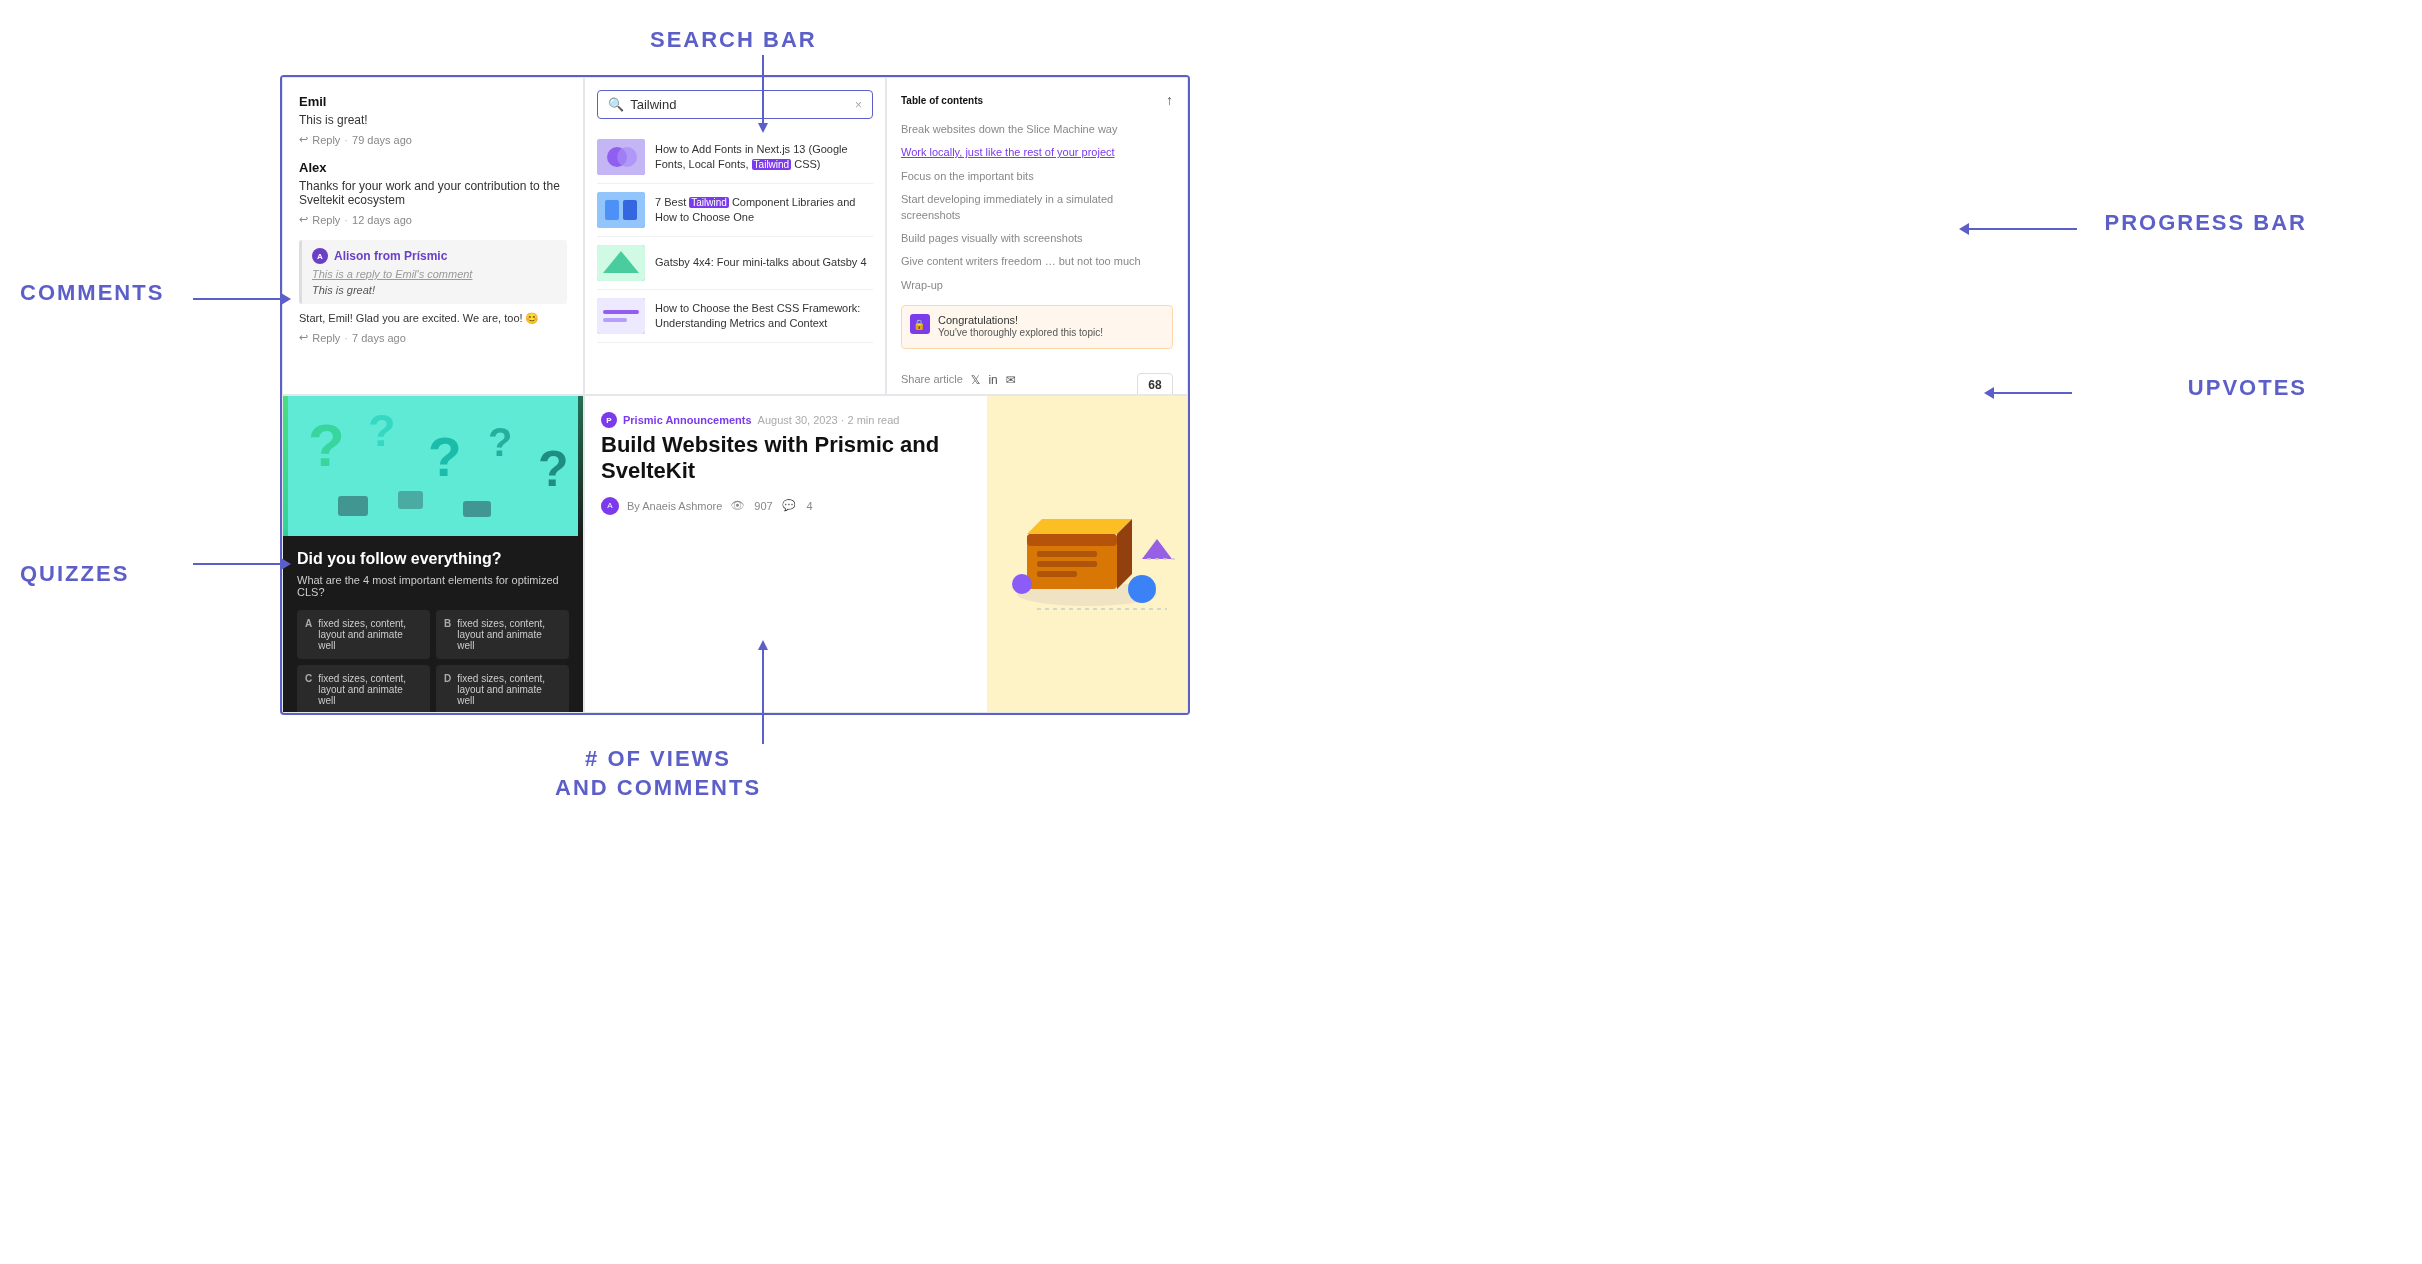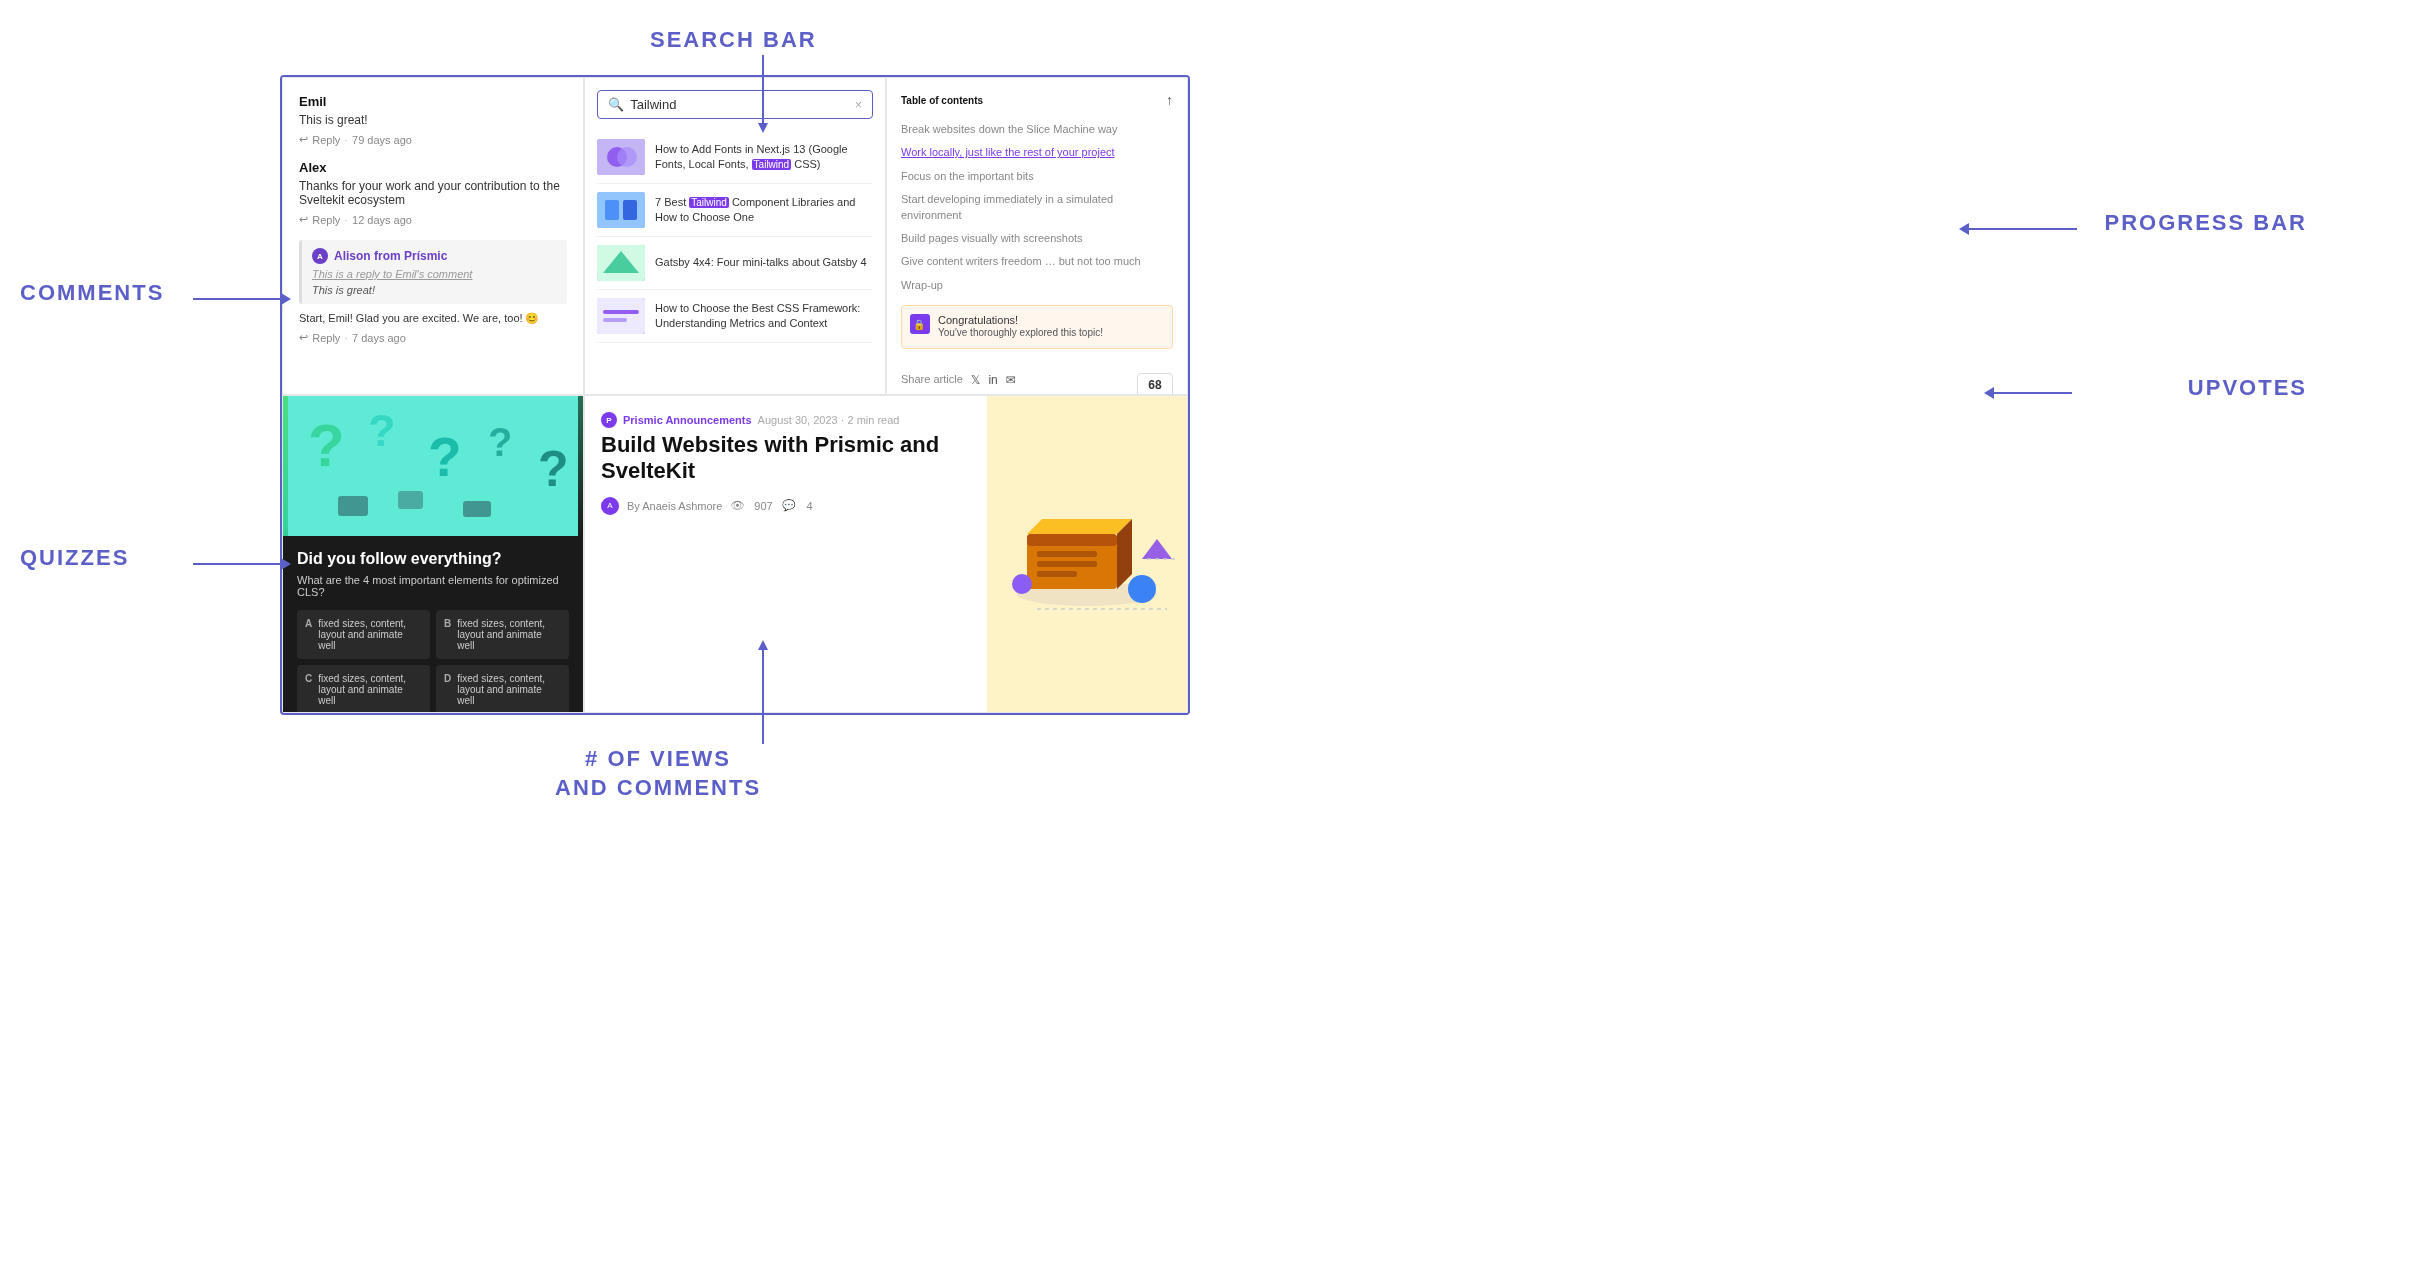--- a/index.html
+++ b/index.html
@@ -522,21 +522,21 @@
       <div class="toc-title">Table of contents</div>
       <span class="toc-arrow-up">↑</span>
     </div>
 
     <div>
       <div class="toc-item">Break websites down the Slice Machine way</div>
       <div class="toc-item active">
         <span>Work locally, just like the rest of your project</span>
       </div>
       <div class="toc-item">Focus on the important bits</div>
-      <div class="toc-item">Start developing immediately in a simulated environment</div>
+      <div class="toc-item">Start developing immediately in a simulated screenshots</div>
       <div class="toc-item">Build pages visually with screenshots</div>
       <div class="toc-item">Give content writers freedom … but not too much</div>
       <div class="toc-item">Wrap-up</div>
     </div>
 
     <div class="toc-congratulations">
       <div class="toc-cong-icon">🔒</div>
       <div>
         <div class="toc-cong-title">Congratulations!</div>
         <div class="toc-cong-text">You've thoroughly explored this topic!</div>
@@ -662,21 +662,21 @@
 </div>
 
 <div class="annotation" style="position:absolute; top:280px; left:20px;">
   <span>COMMENTS</span>
 </div>
 
 <div style="position:absolute; top:298px; left:193px; width:90px; height:2px; background:#5b5fc7;">
   <span style="position:absolute; right:-8px; top:-5px; border-left:10px solid #5b5fc7; border-top:6px solid transparent; border-bottom:6px solid transparent; display:block;"></span>
 </div>
 
-<div class="annotation" style="position:absolute; top:545px; left:20px;">
+<div class="annotation" style="position:absolute; top:561px; left:20px;">
   <span>QUIZZES</span>
 </div>
 
 <div style="position:absolute; top:563px; left:193px; width:90px; height:2px; background:#5b5fc7;">
   <span style="position:absolute; right:-8px; top:-5px; border-left:10px solid #5b5fc7; border-top:6px solid transparent; border-bottom:6px solid transparent; display:block;"></span>
 </div>
 
 <div class="annotation" style="position:absolute; top:375px; right:115px;">
   <span>UPVOTES</span>
 </div>

